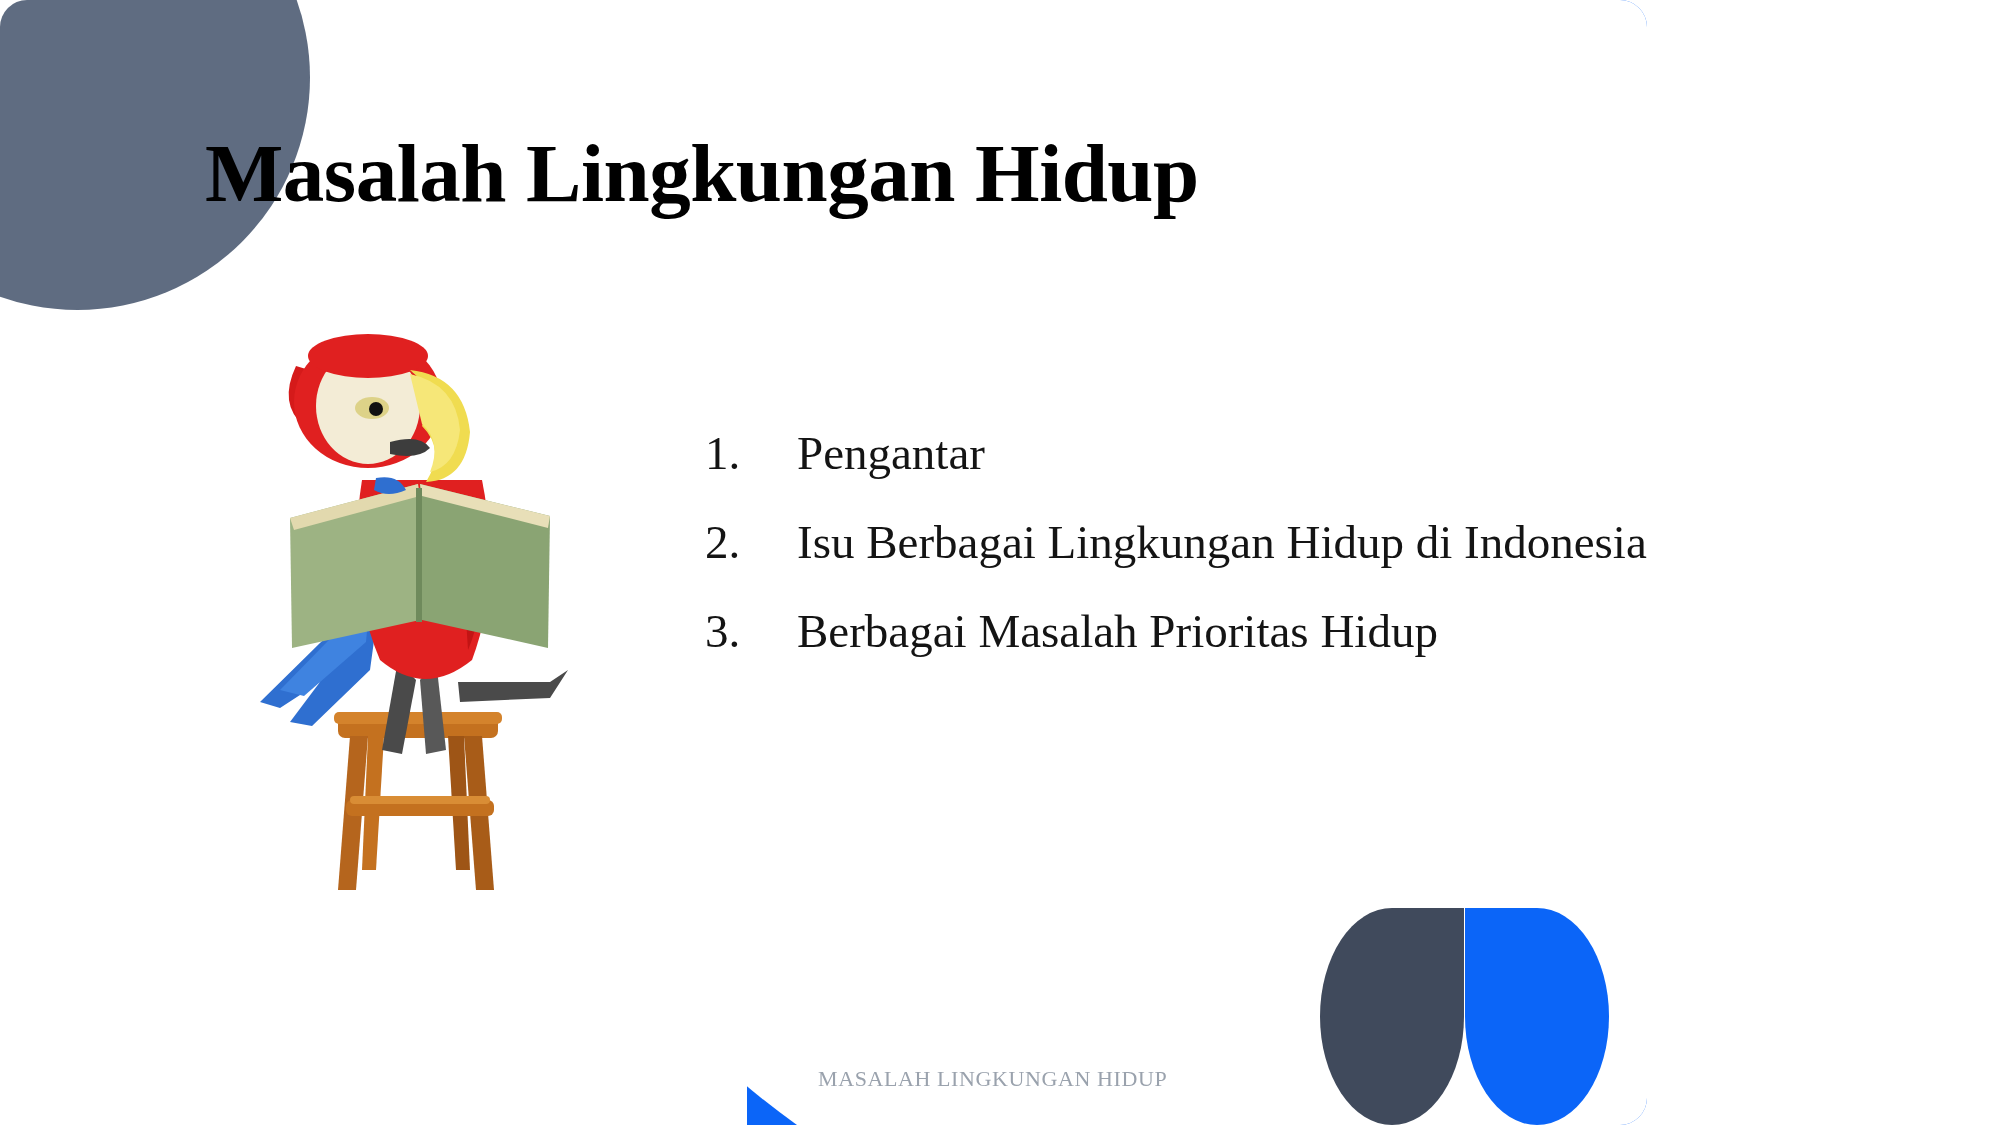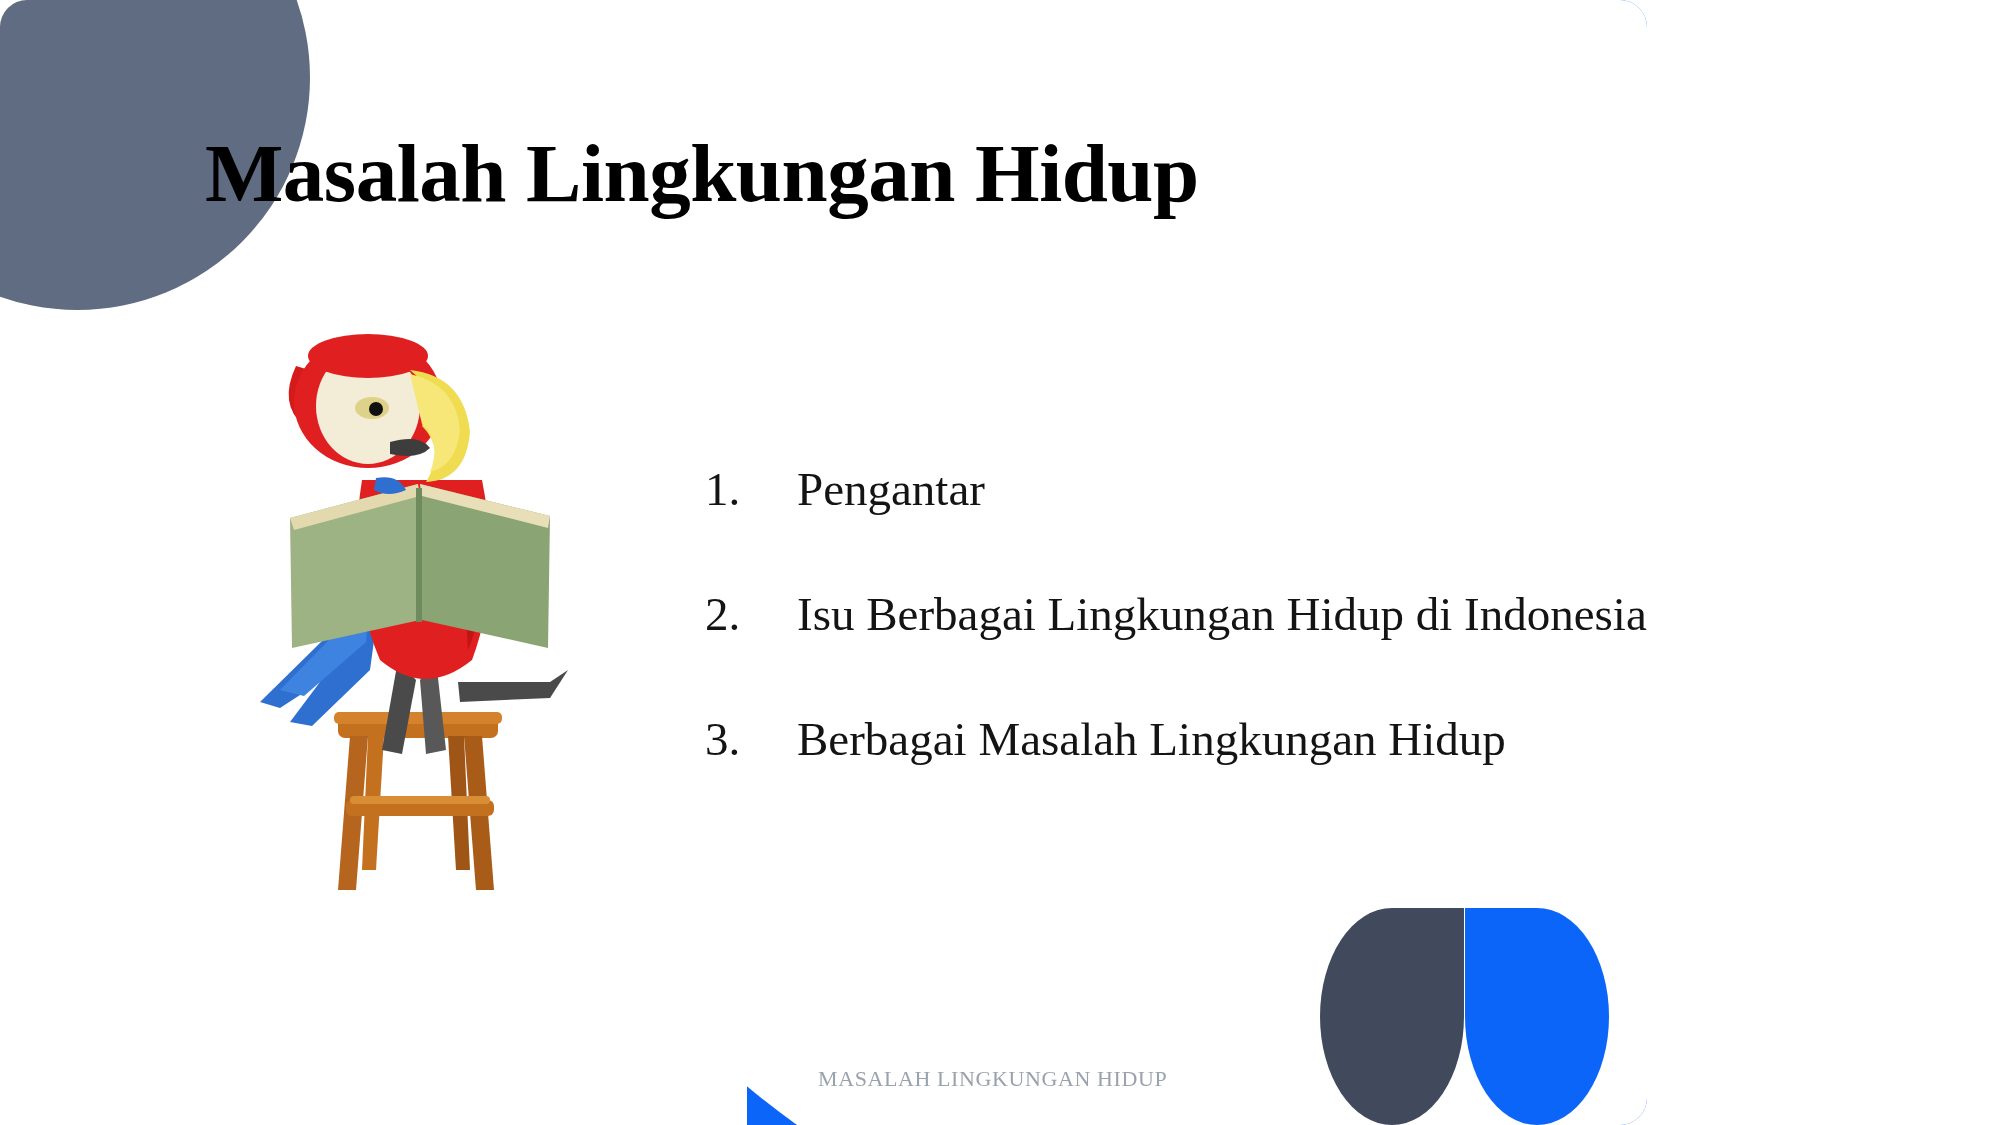--- a/index.html
+++ b/index.html
@@ -101,21 +101,20 @@
     line-height: 1;
     margin-bottom: 42px;
     white-space: nowrap;
   }
   .agenda-num {
     width: 92px;
     flex: 0 0 92px;
   }
   .agenda-text {
     flex: 1 1 auto;
-    margin-top: 36px;
   }
 
   
   .parrot-wrap {
     position: absolute;
     left: 250px;
     top: 330px;
     width: 360px;
     height: 615px;
   }
@@ -206,21 +205,21 @@
     <div class="agenda-item">
       <span class="agenda-num">1.</span>
       <span class="agenda-text">Pengantar</span>
     </div>
     <div class="agenda-item">
       <span class="agenda-num">2.</span>
       <span class="agenda-text">Isu Berbagai Lingkungan Hidup di Indonesia</span>
     </div>
     <div class="agenda-item">
       <span class="agenda-num">3.</span>
-      <span class="agenda-text">Berbagai Masalah Lingkungan Hidup</span>
+      <span class="agenda-text">Berbagai Masalah Prioritas Hidup</span>
     </div>
   </div>
 
   <div class="leaf-logo">
     <div class="leaf leaf-left"></div>
     <div class="leaf leaf-right"></div>
   </div>
 
   <div class="footer-text">MASALAH LINGKUNGAN HIDUP</div>
   <div class="page-number">2</div>

